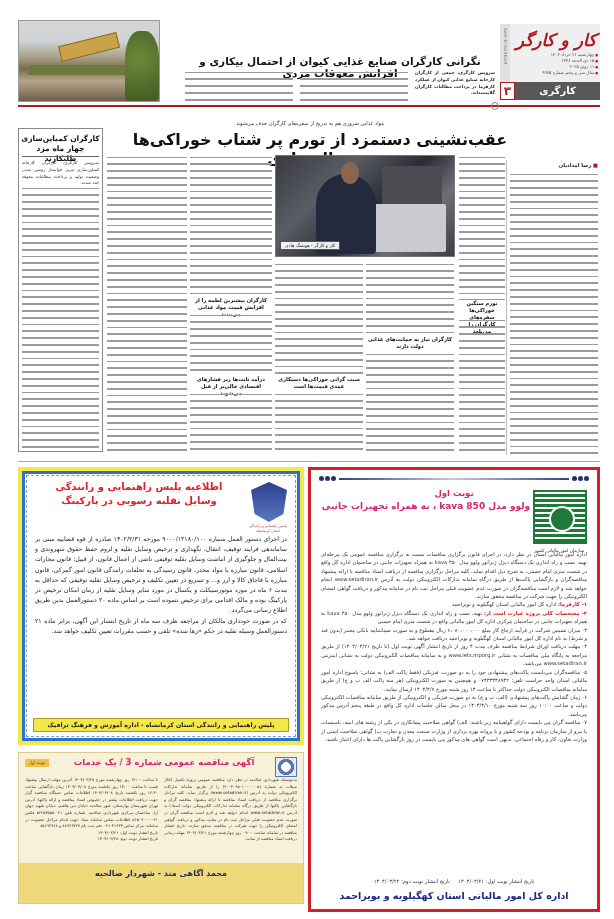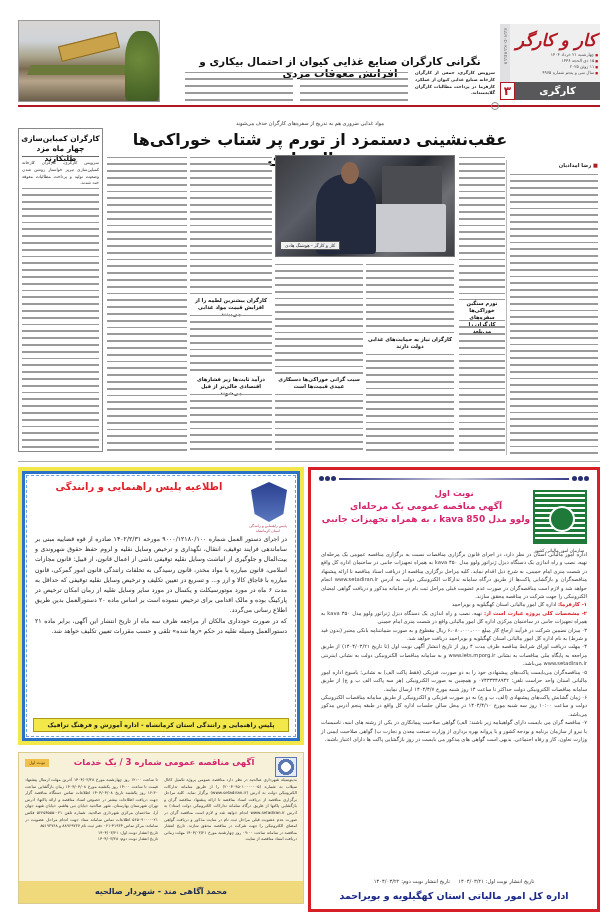--- a/index.html
+++ b/index.html
@@ -78,21 +78,21 @@
   .police-title { position:absolute; left: 10px; right: 54px; top: 6px; text-align:center; color: #e0202a; font-weight: bold; font-size: 10px; line-height: 14px; }
   .police-body { position:absolute; left: 10px; right: 10px; top: 60px; font-size: 6.2px; line-height: 10.2px; color: #222; text-align: justify; }
   .police-footer { position:absolute; left: 8px; right: 8px; bottom: 6px; height: 14px; background: #f2e84a; border: 1px solid #a99a18; text-align:center; font-size: 6.2px; font-weight: bold; color: #1a1a1a; line-height: 12px; }
 
   .ad-muni { left: 18px; top: 752px; width: 286px; height: 152px; background: #f7f1d9; border: 1px solid #d8cc90; }
   .muni-logo { position:absolute; right: 6px; top: 4px; width: 22px; height: 20px; background: radial-gradient(circle, #fff 35%, #5a77b3 36%, #5a77b3 60%, #e5eaf5 61%); border: 1px solid #5a77b3; }
   .muni-badge { position:absolute; left: 6px; top: 6px; padding: 0 4px; height: 8px; line-height: 8px; background: #f0c14b; font-size: 4.2px; color: #5a3a00; }
   .muni-title { position:absolute; left: 40px; right: 34px; top: 4px; text-align:center; color: #d6246e; font-weight: bold; font-size: 8.5px; }
   .muni-body { position:absolute; left: 6px; right: 6px; top: 24px; height: 102px; }
   .muni-col { position:absolute; top: 0; width: 133px; height: 102px; font-size: 4.1px; line-height: 6.6px; color: #333; text-align: justify; overflow:hidden; }
-  .muni-footer { position:absolute; left: 0; right: 0; bottom: 0; height: 22px; background: #f0d97a; text-align:center; font-size: 8px; font-weight: bold; color: #1b2a55; line-height: 22px; }
+  .muni-footer { position:absolute; left: 0; right: 0; bottom: 0; height: 40px; background: #f0d97a; text-align:center; font-size: 8px; font-weight: bold; color: #1b2a55; line-height: 22px; }
 
   .reg-mark { position:absolute; width: 8px; height: 8px; border-radius:50%; border: 1px solid #888; }
 </style>
 </head>
 <body>
 
 <div class="abs mast"></div>
 <div class="abs mast-vert">
     <span>KAR-O-KARGAR</span>
   </div>
@@ -172,21 +172,20 @@
       <div class="d" style="left:6px"></div>
       <div class="d" style="left:12px"></div>
     <div class="d" style="right:0"></div>
       <div class="d" style="right:6px"></div>
       <div class="d" style="right:12px"></div>
   </div>
   <div class="tax-emblem"></div>
   <div class="tax-emblem-label">سازمان امور مالیاتی کشور</div>
   <div class="tax-round">نوبت اول</div>
   <div class="tax-title">
-    <div>آگهی مناقصه عمومی یک مرحله‌ای</div>
     <div>ولوو مدل kava 850 ، به همراه تجهیزات جانبی</div>
   </div>
   <div class="tax-body">
     <div>اداره امور مالیاتی استان در نظر دارد، در اجرای قانون برگزاری مناقصات نسبت به برگزاری مناقصه عمومی یک مرحله‌ای تهیه، نصب و راه اندازی یک دستگاه دیزل ژنراتور ولوو مدل kava ۴۵۰ به همراه تجهیزات جانبی در ساختمان اداره کل واقع در شصت متری امام خمینی، به شرح ذیل اقدام نماید. کلیه مراحل برگزاری مناقصه از دریافت اسناد مناقصه تا ارائه پیشنهاد مناقصه‌گران و بازگشایی پاکت‌ها از طریق درگاه سامانه تدارکات الکترونیکی دولت به آدرس www.setadiran.ir انجام خواهد شد و لازم است مناقصه‌گران در صورت عدم عضویت قبلی مراحل ثبت نام در سامانه مذکور و دریافت گواهی امضای الکترونیکی را جهت شرکت در مناقصه محقق سازند.</div>
     <div><span class="hl">۱- کارفرما:</span> <span>اداره کل امور مالیاتی استان کهگیلویه و بویراحمد</span></div>
     <div><span class="hl">۲- مشخصات کلی پروژه عبارت است از:</span> <span>تهیه، نصب و راه اندازی یک دستگاه دیزل ژنراتور ولوو مدل kava ۴۵۰ به همراه تجهیزات جانبی در ساختمان مرکزی اداره کل امور مالیاتی واقع در شصت متری امام خمینی</span></div>
     <div>۳- میزان تضمین شرکت در فرآیند ارجاع کار مبلغ ۶،۰۸۰،۰۰۰،۰۰۰ ریال مقطوع و به صورت ضمانتنامه بانکی معتبر (بدون قید و شرط) به نام اداره کل امور مالیاتی استان کهگیلویه و بویراحمد دریافت خواهد شد.</div>
     <div>۴- مهلت دریافت اوراق شرایط مناقصه ظرف مدت ۴ روز از تاریخ انتشار آگهی نوبت اول (تا تاریخ ۱۴۰۴/۰۳/۲۱) از طریق مراجعه به پایگاه ملی مناقصات به نشانی www.iets.mporg.ir و به سامانه مناقصات الکترونیکی دولت به نشانی اینترنتی www.setadiran.ir می‌باشد.</div>
     <div>۵- مناقصه‌گران می‌بایست پاکت‌های پیشنهادی خود را به دو صورت، فیزیکی (فقط پاکت الف) به نشانی: یاسوج اداره امور مالیاتی استان واحد حراست تلفن: ۰۷۴۳۳۳۴۸۹۴۲ و همچنین به صورت الکترونیکی (هر سه پاکت الف ب و ج) از طریق سامانه مناقصات الکترونیکی دولت حداکثر تا ساعت ۱۴ روز شنبه مورخ ۱۴۰۴/۴/۷ ارسال نمایند.</div>
     <div>۶- زمان گشایش پاکت‌های پیشنهادی (الف، ب و ج) به دو صورت فیزیکی و الکترونیکی از طریق سامانه مناقصات الکترونیکی دولت و ساعت ۱۰:۰۰ روز سه شنبه مورخ ۱۴۰۴/۴/۱۰ در محل سالن جلسات اداره کل واقع در طبقه پنجم آدرس مذکور می‌باشد.</div>
@@ -198,20 +197,21 @@
   </div>
   <div class="tax-footer">اداره کل امور مالیاتی استان کهگیلویه و بویراحمد</div>
 </div>
 
 <div class="abs ad-police">
   <div class="ad-police-inner">
     <div class="police-badge"></div>
     <div class="police-badge-label">پلیس راهنمایی و رانندگی استان کرمانشاه</div>
     <div class="police-title">
       <div>اطلاعیه پلیس راهنمایی و رانندگی</div>
+      <div>وسایل نقلیه رسوبی در پارکینگ</div>
     </div>
     <div class="police-body">
       <div>در اجرای دستور العمل شماره ۹۰۰۰/۱۲۱۸۰/۱۰۰ مورخه ۱۴۰۲/۲/۳۱ صادره از قوه قضاییه مبنی بر ساماندهی فرایند توقیف، انتقال، نگهداری و ترخیص وسایل نقلیه و لزوم حفظ حقوق شهروندی و بیت‌المال و جلوگیری از انباشت وسایل نقلیه توقیفی ناشی از اعمال قانون، از قبیل: قانون مجازات اسلامی، قانون مبارزه با مواد مخدر، قانون رسیدگی به تخلفات رانندگی قانون امور گمرکی، قانون مبارزه با قاچاق کالا و ارز و... و تسریع در تعیین تکلیف و ترخیص وسایل نقلیه توقیفی که حداقل به مدت ۶ ماه در مورد موتورسیکلت و یکسال در مورد سایر وسایل نقلیه از زمان امکان ترخیص در پارکینگ بوده و مالک اقدامی برای ترخیص ننموده است بر اساس ماده ۲۰ دستورالعمل بدین طریق اطلاع رسانی می‌گردد.</div>
       <div>که در صورت خودداری مالکان از مراجعه ظرف سه ماه از تاریخ انتشار این آگهی، برابر ماده ۲۱ دستورالعمل وسیله نقلیه در حکم «رها شده» تلقی و حسب مقررات تعیین تکلیف خواهد شد.</div>
     </div>
     <div class="police-footer">پلیس راهنمایی و رانندگی استان کرمانشاه - اداره آموزش و فرهنگ ترافیک</div>
   </div>
 </div>
 
 <div class="abs ad-muni">

